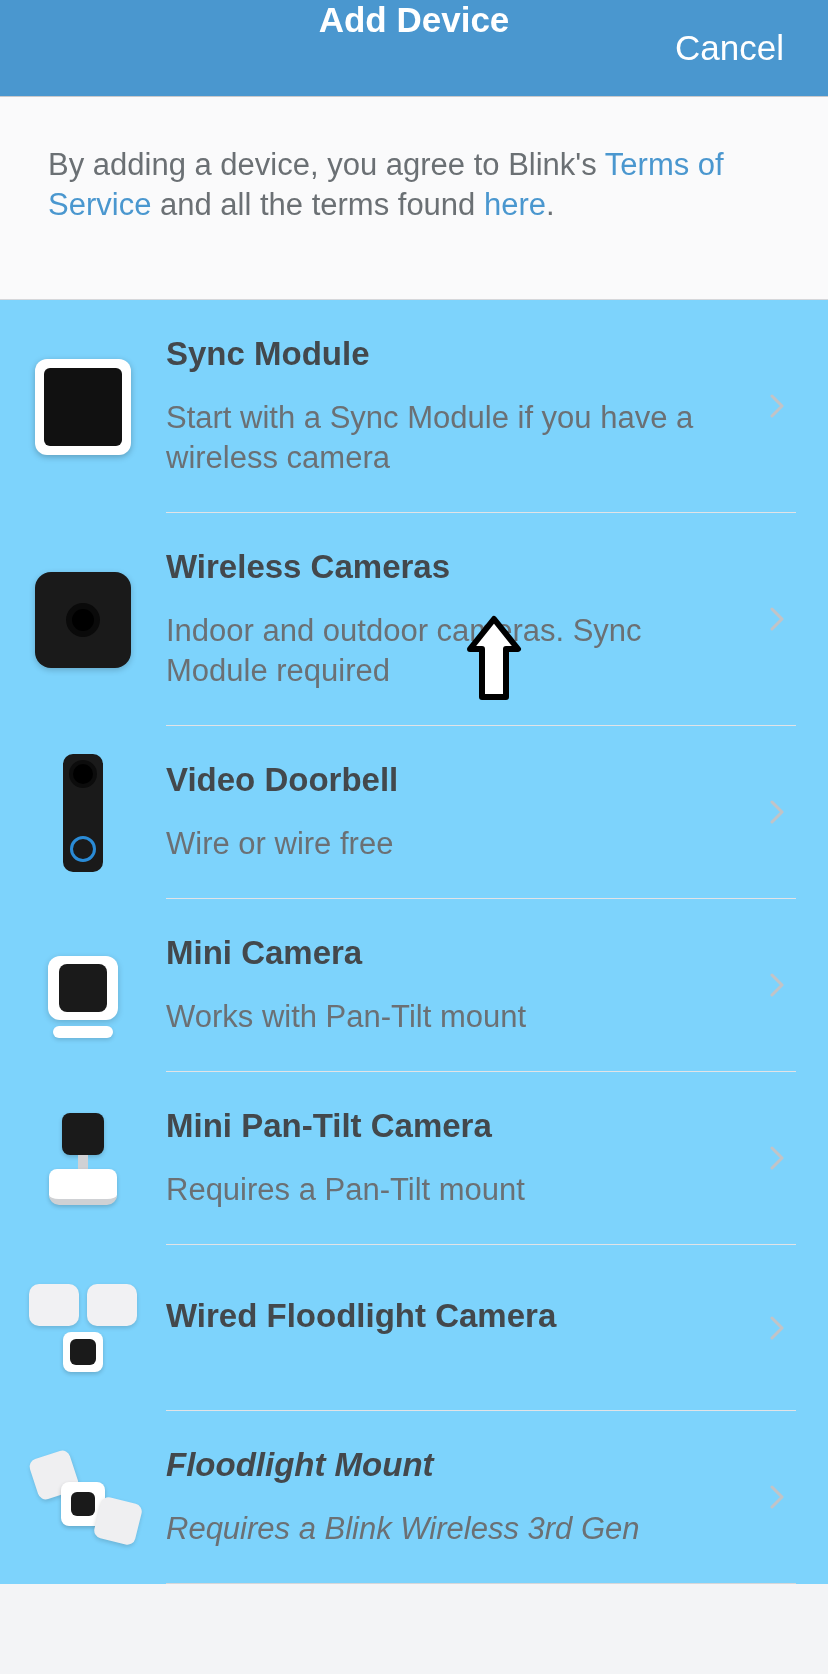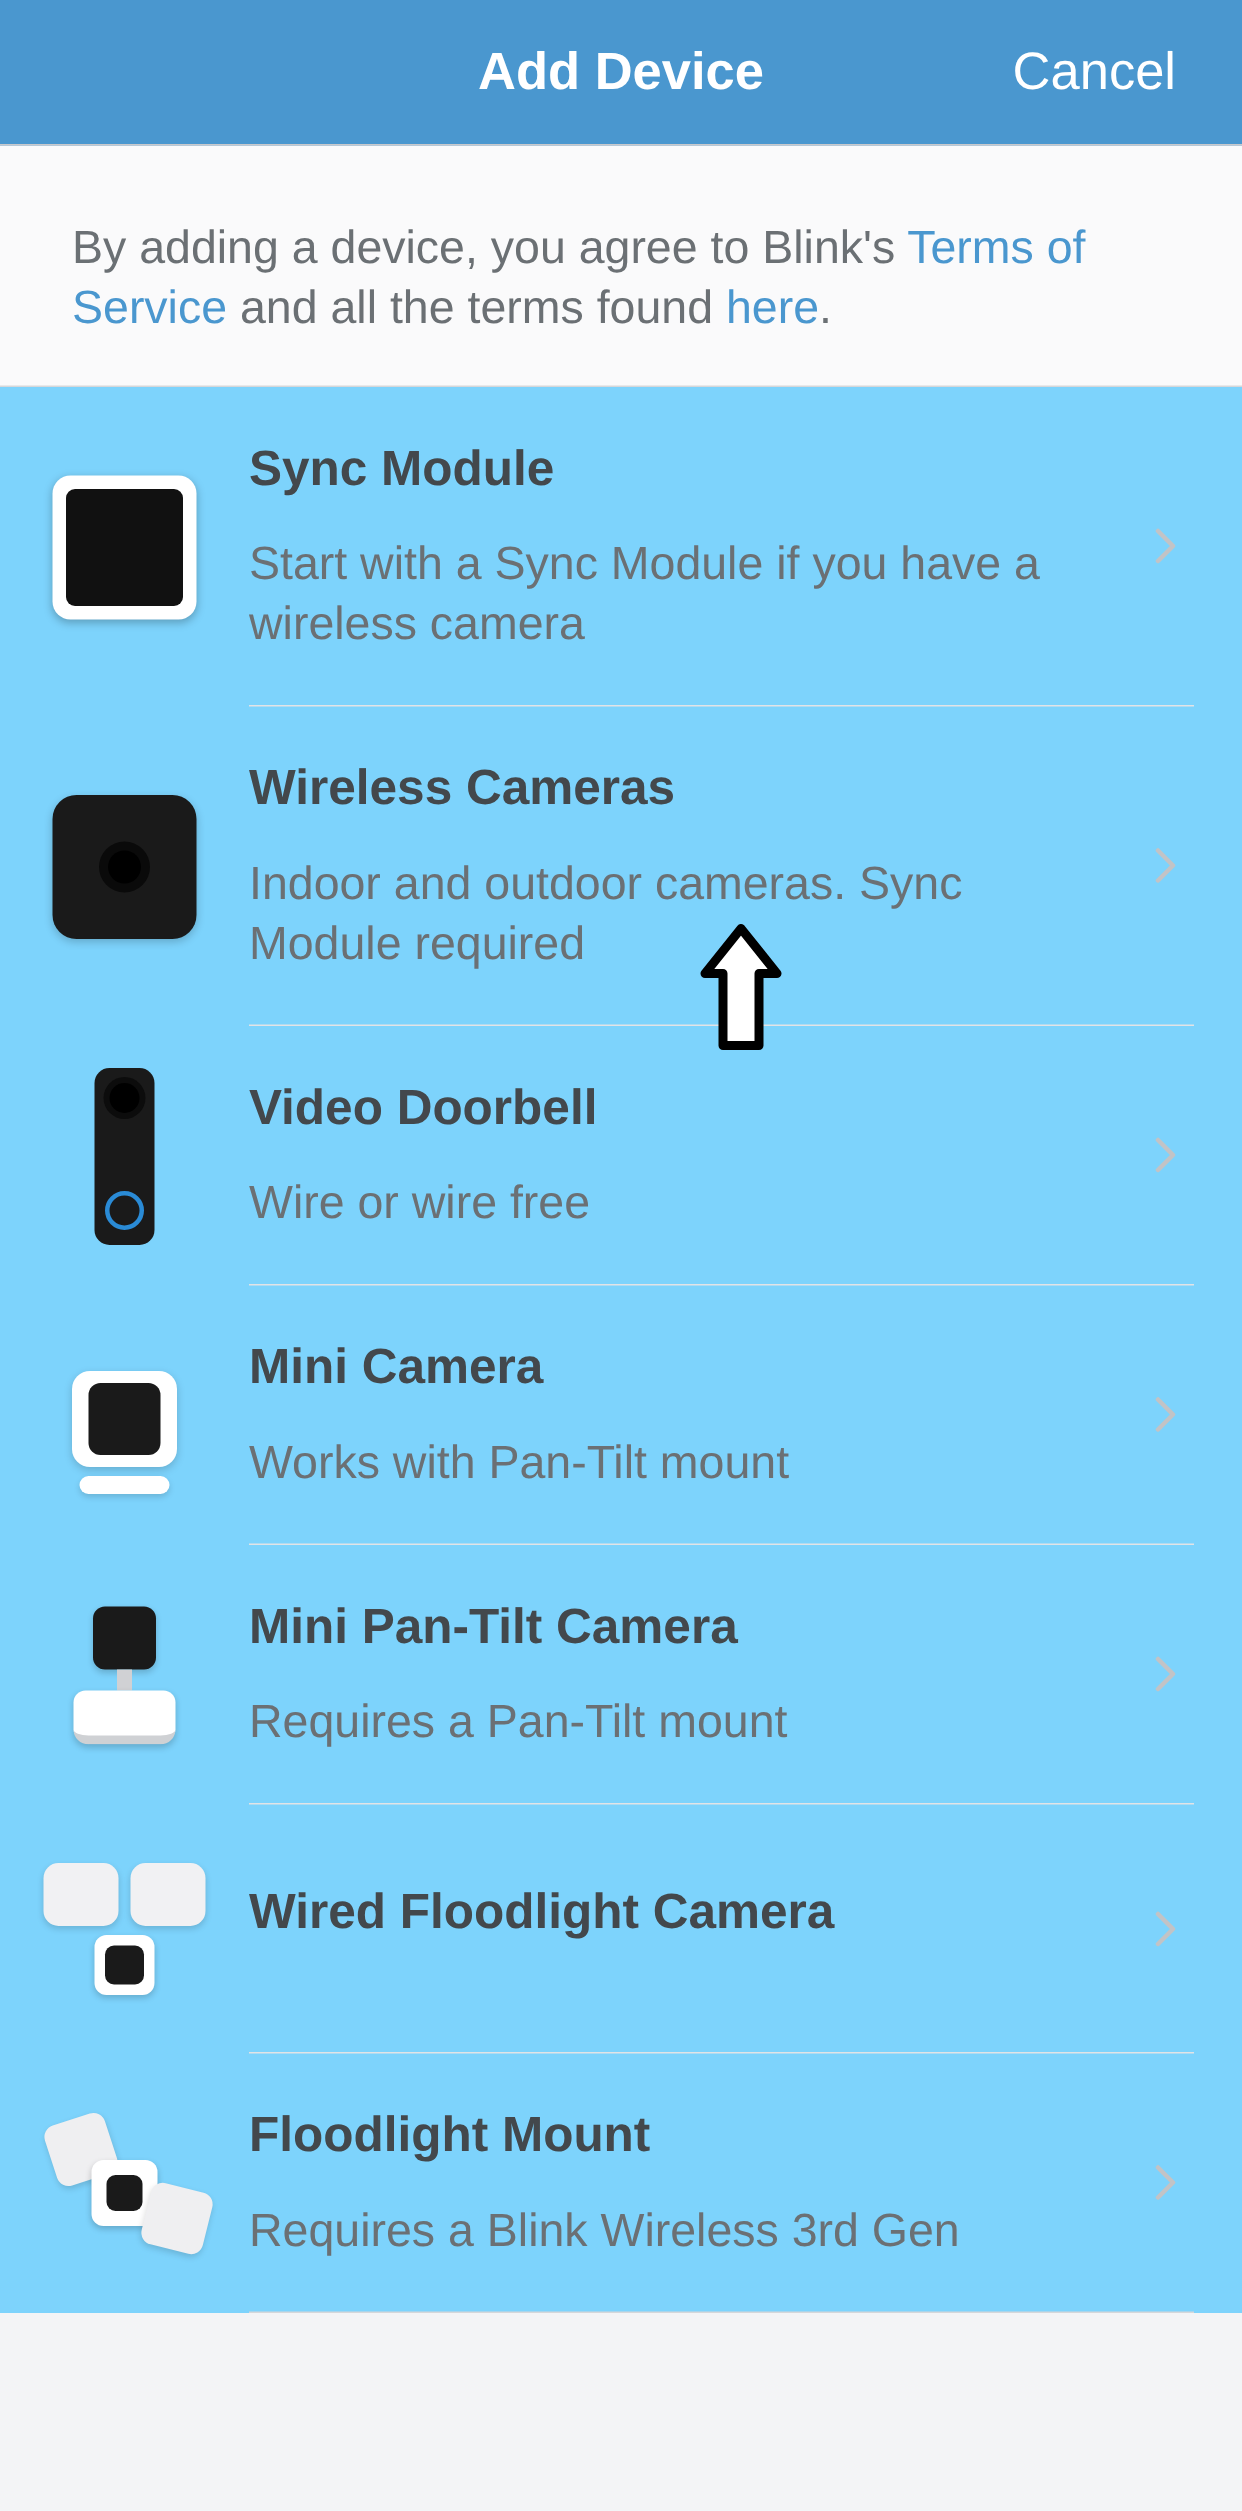--- a/index.html
+++ b/index.html
@@ -1,32 +1,32 @@
 <!DOCTYPE html>
 <html><head>
   <meta charset="utf-8">
   <style>
     * { margin: 0; padding: 0; box-sizing: border-box; -webkit-font-smoothing: antialiased; }
     html, body { width: 828px; height: 1674px; overflow: hidden; font-family: -apple-system, "Helvetica Neue", Arial, sans-serif; background: #f3f4f6; }
     .header {
       width: 100%; height: 97px;
       background: #4a97cf;
-      display: flex; align-items: center; justify-content: center;
+      display: flex; justify-content: center;
       position: relative;
       border-bottom: 1px solid #c9c9cc;
     }
     .header-title { color: #fff; font-size: 35px; font-weight: 700; }
     .header-cancel {
       position: absolute; right: 44px; top: 0; height: 100%;
       display: flex; align-items: center;
       color: #fff; font-size: 35px; font-weight: 400;
       cursor: pointer;
     }
     .intro {
-      padding: 48px 48px 32px;
+      padding: 48px 48px 74px;
       font-size: 31px; line-height: 40px;
       color: #6b7074;
       border-bottom: 1px solid #d6d7da;
       background: #fafafb;
     }
     .intro a { color: #4a97cf; text-decoration: none; }
     .list { background: #7dd3fc; }
     .row {
       display: flex; align-items: center;
       padding: 0 32px 0 0;
@@ -38,21 +38,21 @@
       display: flex; align-items: center; justify-content: center;
     }
     .row-body {
       flex: 1;
       border-bottom: 1px solid #e2e3e6;
       padding: 34px 10px 34px 0;
       min-height: 166px;
       display: flex; align-items: center; justify-content: space-between;
       gap: 20px;
     }
-    .list .row:last-child .row-body { border-bottom: 1px solid #d6d7da; }
+    .list .row:last-child .row-body { border-bottom: 1px solid #d6d7da; font-style: italic; }
     .row-text { flex: 1; }
     .row-title { font-size: 33px; font-weight: 600; color: #43484c; line-height: 40px; margin-bottom: 6px; }
     .row-sub   { font-size: 31px; font-weight: 400; color: #6b7074; line-height: 40px; margin-top: 24px; }
     .chev { color: #c2c3c6; padding-right: 2px; }
     .chev svg { display: block; }
 
     
     .p-sync {
       width: 96px; height: 96px; background:#fff; border-radius:12px;
       box-shadow: 0 2px 6px rgba(0,0,0,.25);

